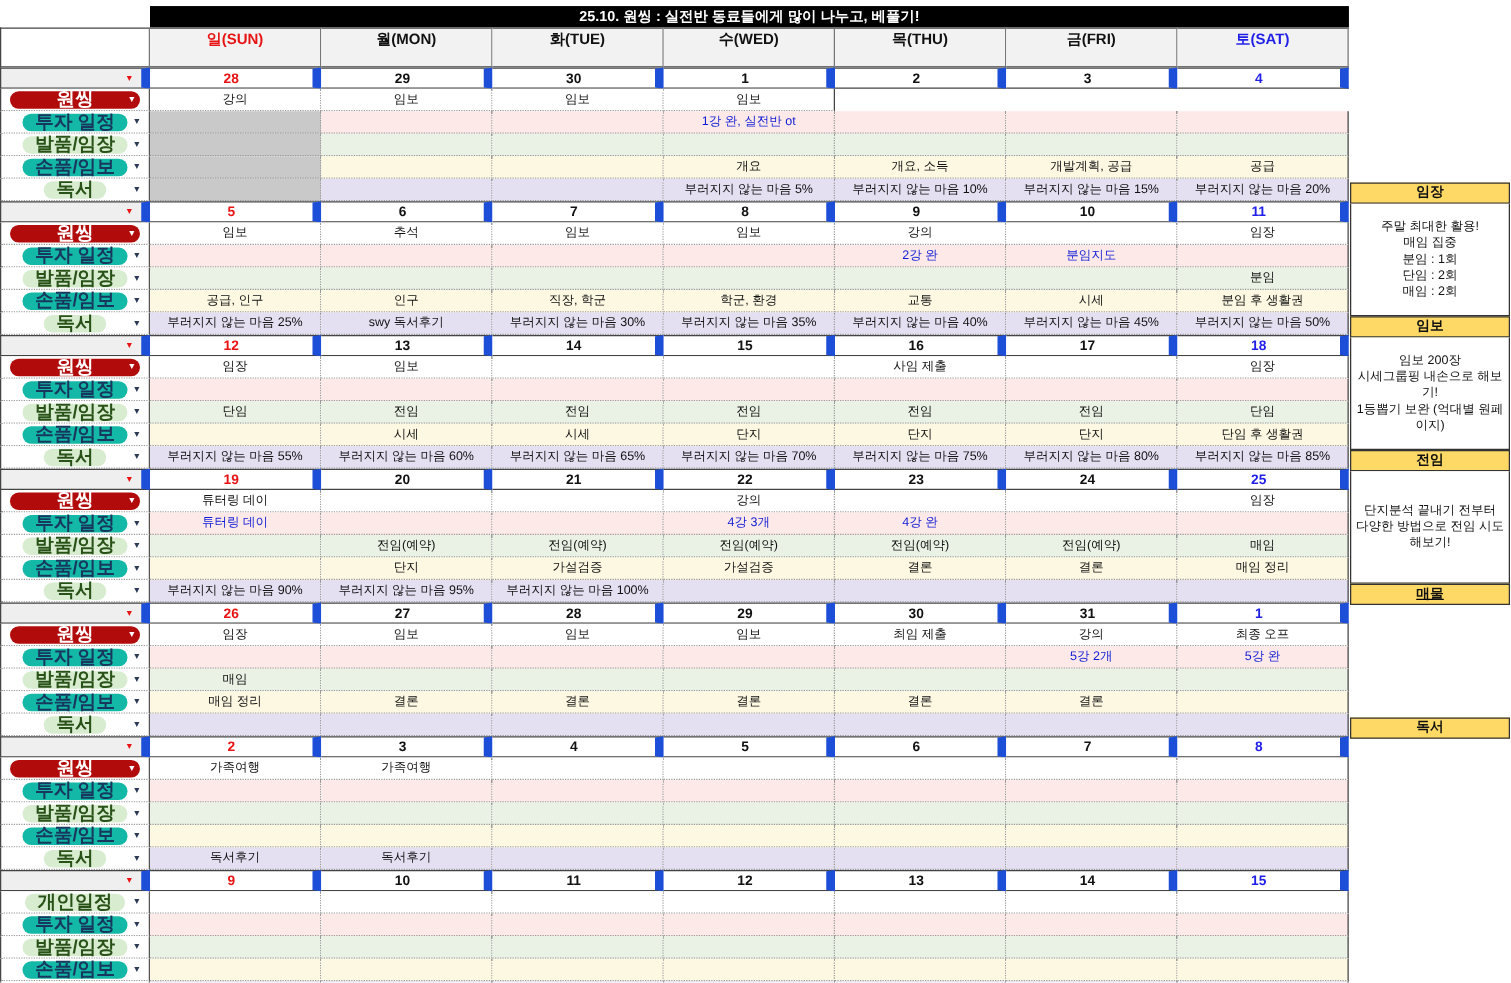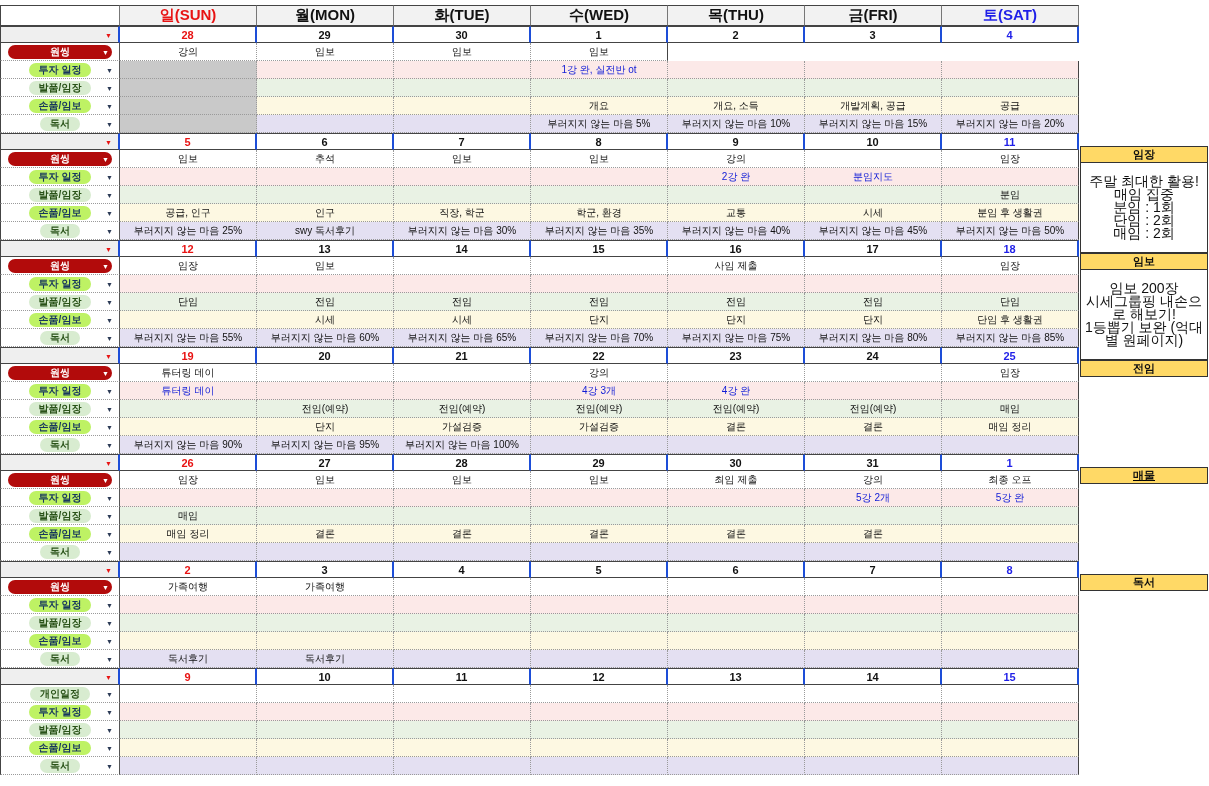--- a/index.html
+++ b/index.html
@@ -8,67 +8,71 @@
   .main{position:absolute;left:0;top:5px;}
   .row{display:grid;grid-template-columns:120px repeat(7,137px);}
   .cell{box-sizing:border-box;height:18px;font-size:10px;line-height:17px;text-align:center;
     overflow:hidden;white-space:nowrap;border-right:1px dotted #9a9a9a;border-bottom:1px dotted #9a9a9a;
     background:#fff;color:#111;}
   
   .title-row .spacer{border:none;background:#fff;}
   .titlebar{grid-column:2 / span 7;background:#000;color:#fff;font-weight:bold;font-size:11.5px;
     height:17px;line-height:17px;text-align:center;border:1px solid #000;box-sizing:border-box;}
   
-  .hdr .cell{background:#f2f2f2;font-weight:bold;font-size:15px;height:21px;
+  .hdr .cell{background:#f2f2f2;font-weight:bold;font-size:12px;height:32px;
     border-top:1.5px solid #444;border-bottom:1.5px solid #444;border-right:1px solid #777;}
   .hdr .cell:first-child{background:#fff;border-left:1.5px solid #444;}
   .hdr .cell.sun{color:#e81313;}
   .hdr .cell.sat{color:#1f1fe8;}
   
   .date-row .cell{height:17px;font-weight:bold;font-size:11px;border-top:1.5px solid #444;
-    border-bottom:1.5px solid #444;border-right:2px solid #1d4ed8;background:#fff;}
+    border-bottom:1.5px solid #444;border-right:7px solid #1d4ed8;background:#fff;}
   .date-row .cell:first-child{background:#efefef;border-left:1.5px solid #444;position:relative;}
   .date-row .cell.sun{color:#e81313;}
   .date-row .cell.sat{color:#1f1fe8;}
   
   .cat-row .cell:first-child{border-left:1.5px solid #444;border-right:1.2px solid #555;
     background:#fff;position:relative;display:flex;align-items:center;justify-content:center;}
   .cat-row .cell:last-child{border-right:1.5px solid #444;}
   .band-pink   .cell:not(:first-child){background:#fce9e8;}
   .band-green  .cell:not(:first-child){background:#e9f2e4;}
   .band-cream  .cell:not(:first-child){background:#fdf8e2;}
   .band-purple .cell:not(:first-child){background:#e4e0f2;}
   .band-white  .cell:not(:first-child){background:#fff;}
   .cell.gray{background:#c9c9c9 !important;}
   .cell.blue{color:#0f1bd6;font-weight:normal;}
   .cell.note{text-align:left;padding-left:4px;grid-column:span 3;}
   .week{border-bottom:0;}
   
-  .pill{display:inline-block;border-radius:9px;padding:0 10px;font-size:10px;font-weight:bold;
+  .pill{display:inline-block;border-radius:9px;padding:0 10px;font-size:15px;font-weight:bold;
     line-height:14px;height:14px;}
   .pill.red{background:#b20b0b;color:#fff;width:84px;}
-  .pill.blue{background:#bef264;color:#17375e;}
+  .pill.blue{background:#14b8a6;color:#17375e;}
   .pill.green{background:#d8ecd0;color:#295218;text-align:right;}
   .tri{position:absolute;right:6px;top:50%;transform:translateY(-50%);font-size:7px;line-height:1;}
   .tri.red{color:#e81313;}
   .tri.white{color:#fff;right:10px;}
   .tri.dark{color:#2b3a55;}
   
   .panel{position:absolute;left:1080px;width:128px;box-sizing:border-box;}
   .panel-title{background:#ffd966;border:1.5px solid #333;box-sizing:border-box;height:17px;
     line-height:14px;text-align:center;font-weight:bold;font-size:11px;color:#111;}
   .panel-body{background:#fff;border:1.2px solid #333;border-top:none;box-sizing:border-box;height:90px;
     display:flex;flex-direction:column;align-items:center;justify-content:center;
-    font-size:14px;color:#111;text-align:center;line-height:13px;}
+    font-size:10px;color:#111;text-align:center;line-height:13px;}
 </style>
 </head>
 <body>
 
 <div class="sheet">
   <div class="main">
+    <div class="row title-row">
+      <div class="spacer"></div>
+      <div class="titlebar">25.10. 원씽 : 실전반 동료들에게 많이 나누고, 베풀기!</div>
+    </div>
     <div class="row hdr" id="day-header-row">
         <div class="cell"></div>
         <div class="cell sun">일(SUN)</div>
         <div class="cell">월(MON)</div>
         <div class="cell">화(TUE)</div>
         <div class="cell">수(WED)</div>
         <div class="cell">목(THU)</div>
         <div class="cell">금(FRI)</div>
         <div class="cell sat">토(SAT)</div>
       </div>
@@ -639,20 +643,24 @@
       <div class="panel" style="top: 253px;">
         <div class="panel-title">임보</div>
         <div class="panel-body">
           <div>임보 200장</div>
           <div>시세그룹핑 내손으로 해보기!</div>
           <div>1등뽑기 보완 (억대별 원페이지)</div>
         </div>
       </div>
       <div class="panel" style="top: 360px;">
         <div class="panel-title">전임</div>
+        <div class="panel-body">
+          <div>단지분석 끝내기 전부터</div>
+          <div>다양한 방법으로 전임 시도 해보기!</div>
+        </div>
       </div>
       <div class="panel" style="top: 467px; text-decoration: underline;">
         <div class="panel-title">매물</div>
       </div>
       <div class="panel" style="top: 574px;">
         <div class="panel-title">독서</div>
       </div>
     </div>
 </div>
 

